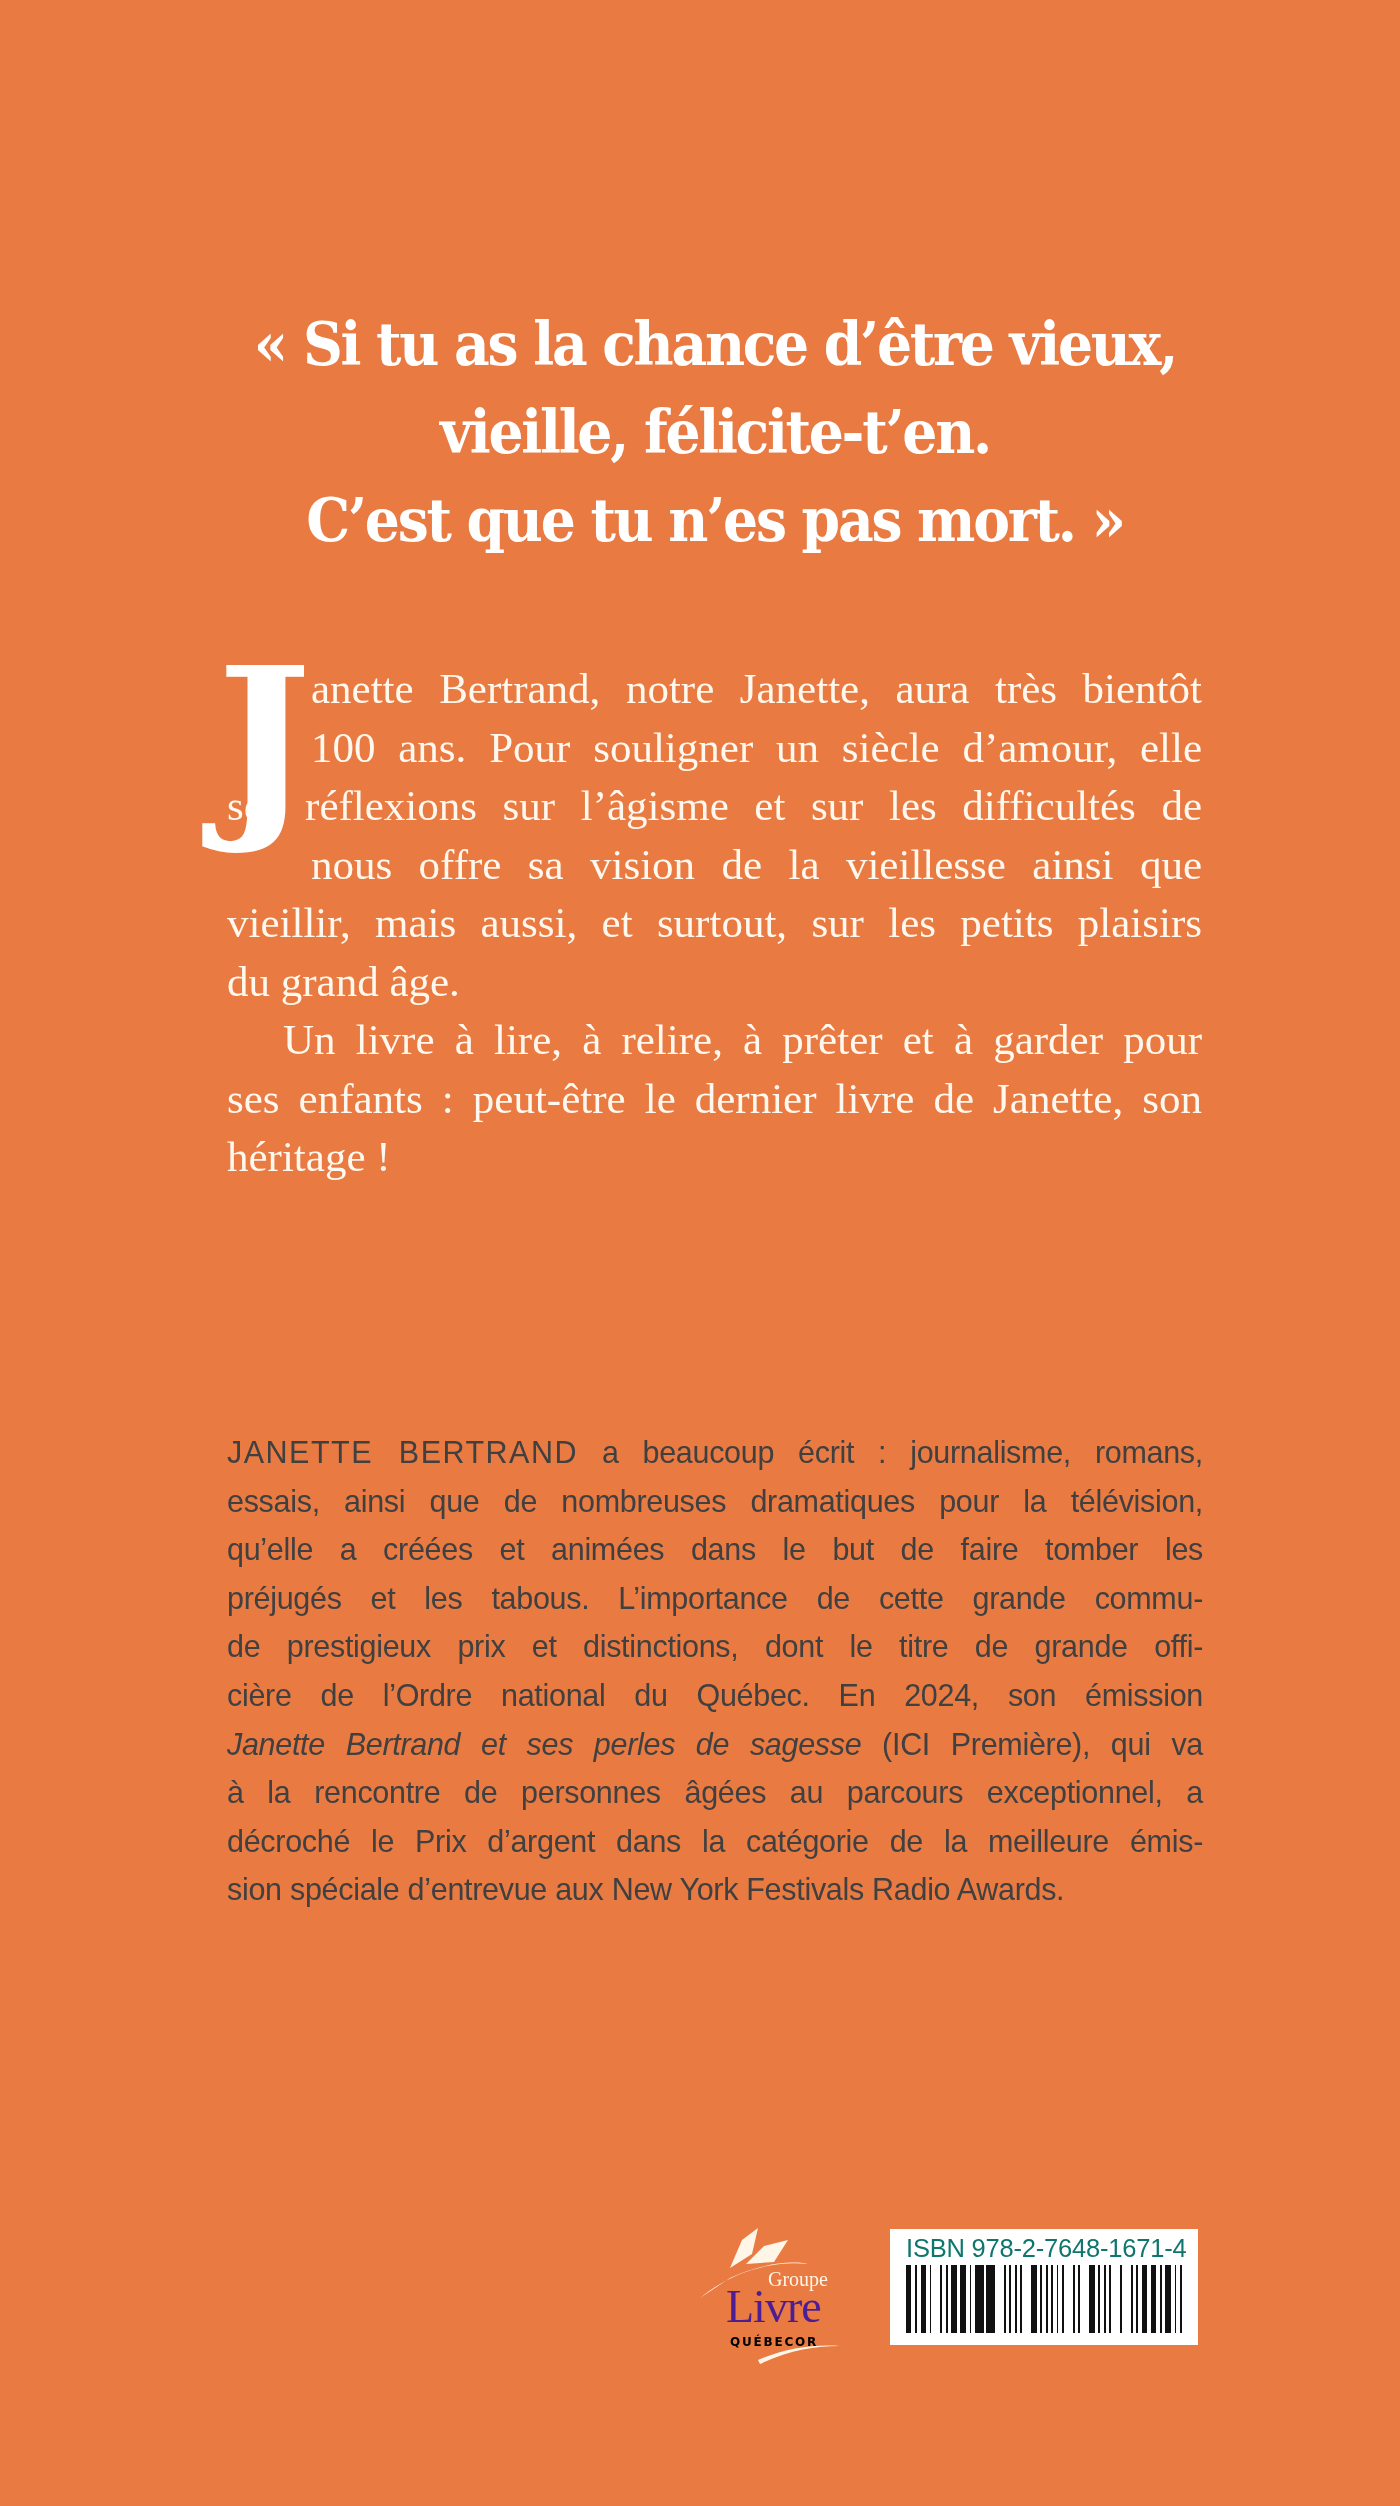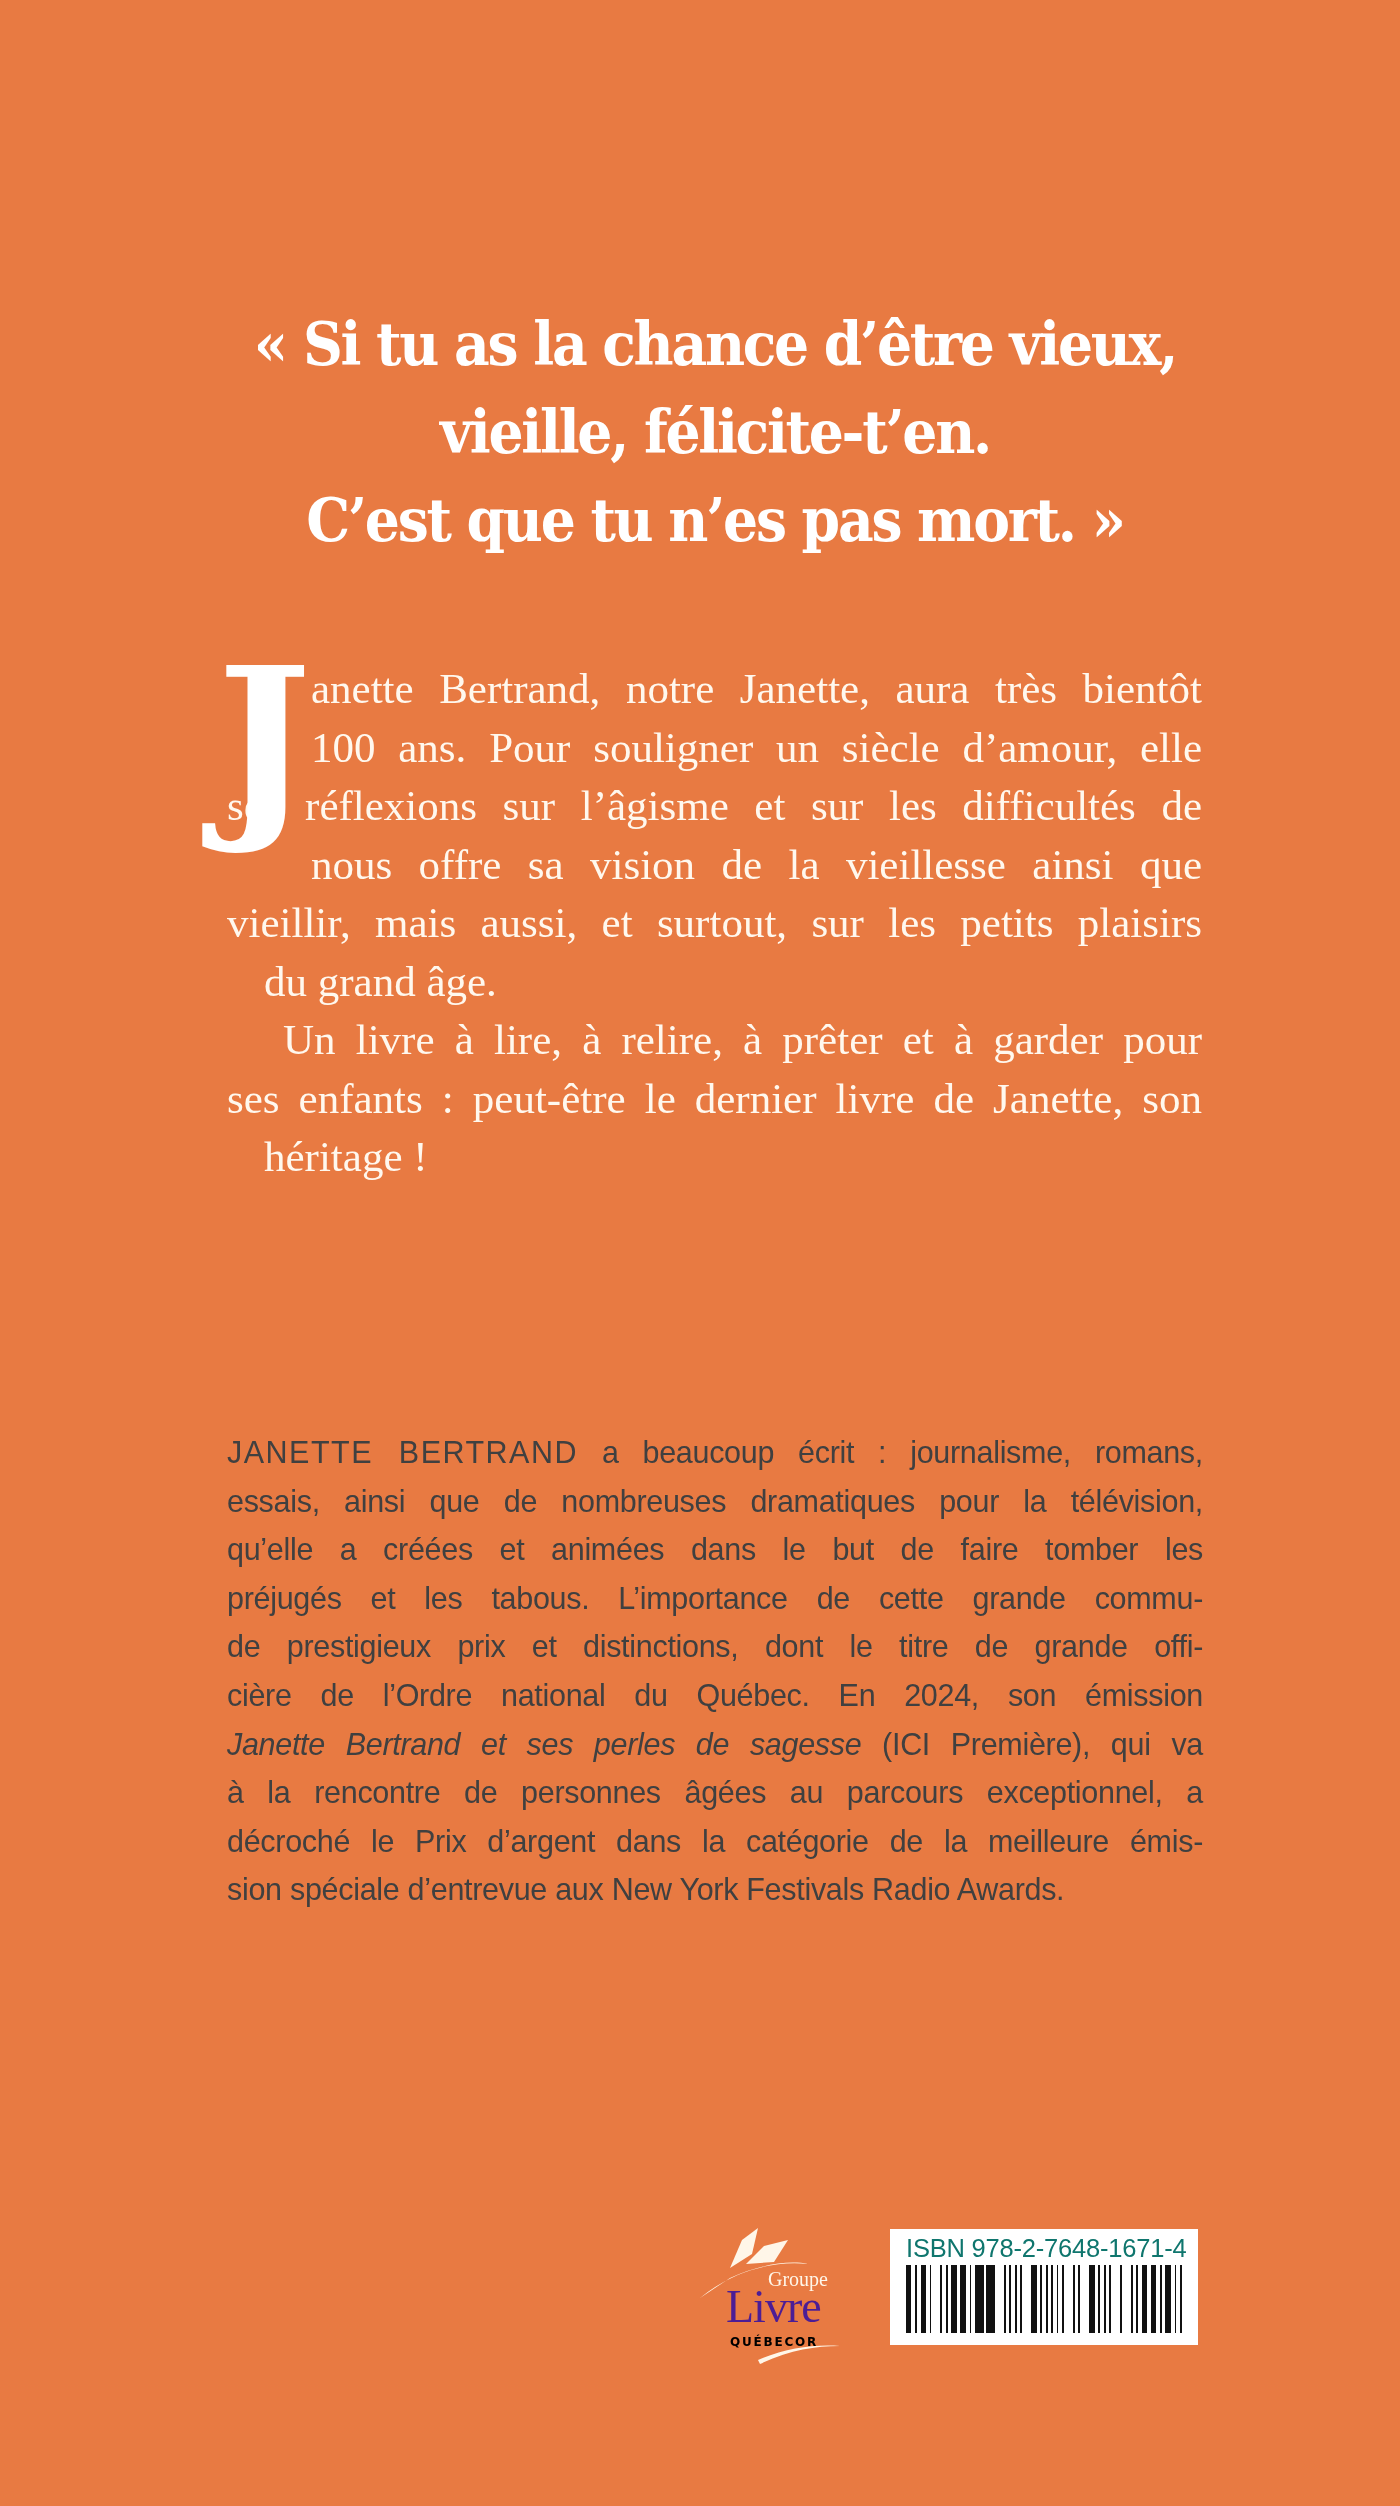--- a/index.html
+++ b/index.html
@@ -32,21 +32,21 @@
       position: absolute;
       left: 227px;
       top: 660px;
       width: 975px;
       font-family: "Liberation Serif", "DejaVu Serif", serif;
       font-size: 43px;
       line-height: 58.5px;
       color: #FFF8EE;
     }
     .body-text .line { display: block; white-space: nowrap; text-align: justify; text-align-last: justify; }
-    .body-text .line.last { text-align-last: left; margin-left: 37px; }
+    .body-text .line.last { text-align-last: left; }
     .body-text .line.indent-drop { padding-left: 84px; }
     .body-text .line.indent-para { padding-left: 56px; }
     .drop-cap {
       position: absolute;
       left: -10px;
       top: 6px;
       font-family: "DejaVu Serif", "Liberation Serif", serif;
       font-weight: bold;
       font-size: 200px;
       line-height: 150px;

